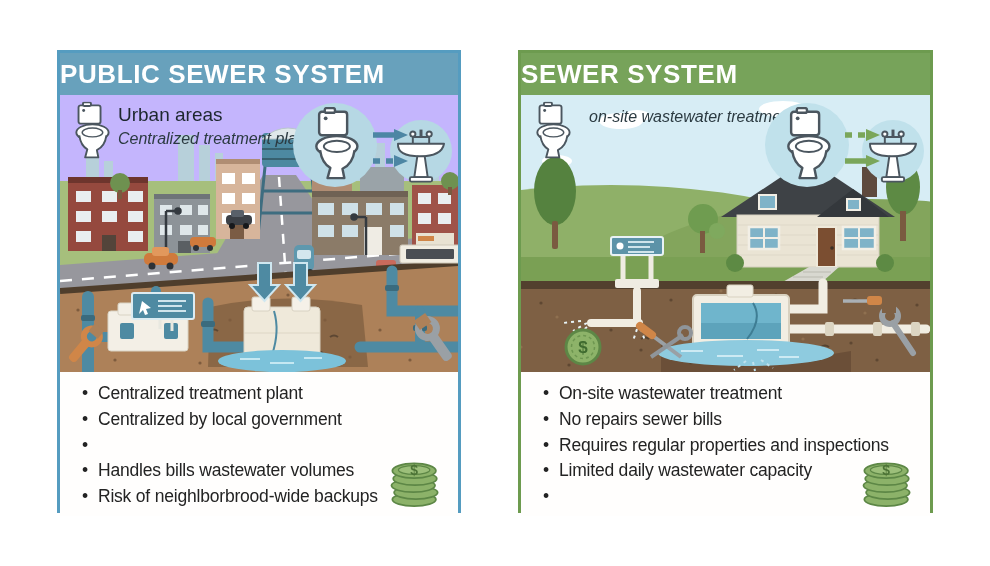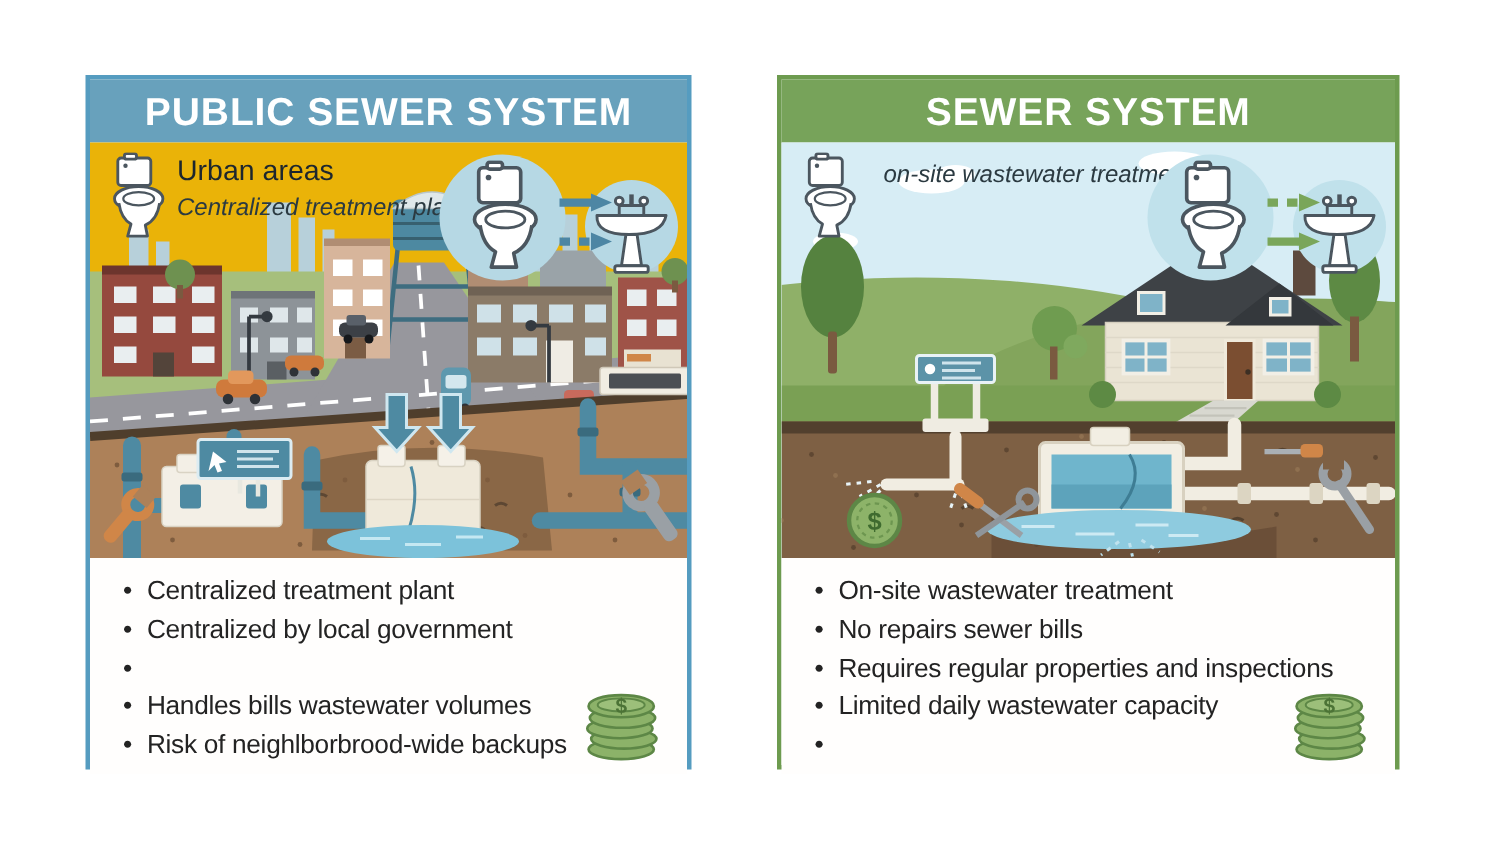--- a/index.html
+++ b/index.html
@@ -5,27 +5,27 @@
   * { box-sizing: border-box; margin: 0; padding: 0; }
   html,body { width: 990px; height: 566px; }
   body { font-family: "Liberation Sans", sans-serif; background: #ffffff; overflow: hidden; }
   .page { position: relative; width: 990px; height: 566px; background: #ffffff; }
 
   .panel { position: absolute; top: 50px; height: 463px; background: #ffffff;
            display: flex; flex-direction: column; border: 3px solid; }
   .panel.public { left: 57px;  width: 404px; border-color: #559cc0; }
   .panel.septic { left: 518px; width: 415px; border-color: #6d9b4f; }
 
-  .panel-header { flex: 0 0 42px; display: flex; align-items: center; justify-content: center; }
+  .panel-header { flex: 0 0 42px; display: flex; align-items: center; }
   .public .panel-header { background: #68a1bc; }
   .septic .panel-header { background: #77a35a; }
   .panel-title { color: #ffffff; font-weight: bold; font-size: 26px; letter-spacing: .6px; }
 
   .scene { position: relative; flex: 0 0 277px; overflow: hidden; }
-  .public .scene { background: #eab308; }
+  .public .scene { background: #c4b5fd; }
   .septic .scene { background: #d7edf5; }
   .scene-art { position: absolute; inset: 0; width: 100%; height: 100%; }
 
   .context { position: absolute; top: 6px; left: 9px; display: flex; align-items: flex-start; z-index: 3; }
   .context-toilet { width: 44px; height: 60px; flex: 0 0 auto; }
   .context-text { margin-left: 5px; padding-top: 3px; }
   .context-label { font-size: 19px; color: #1d272e; }
   .context-sublabel { font-size: 16px; font-style: italic; color: #2b3a41; margin-top: 4px; }
   .septic .context-sublabel { margin-left: 10px; }
 

